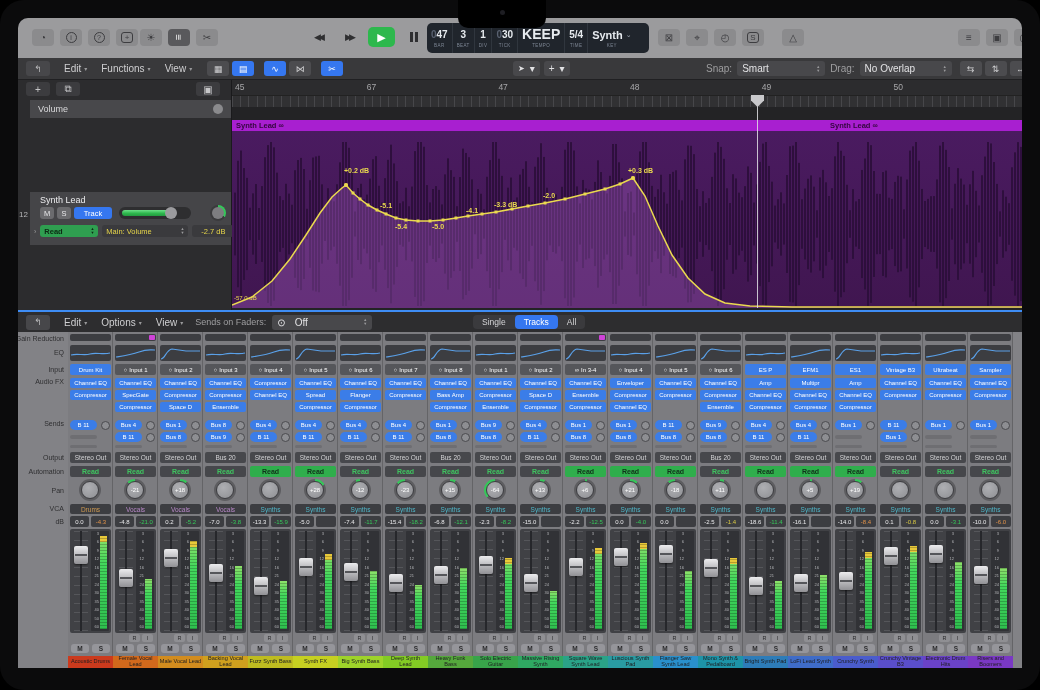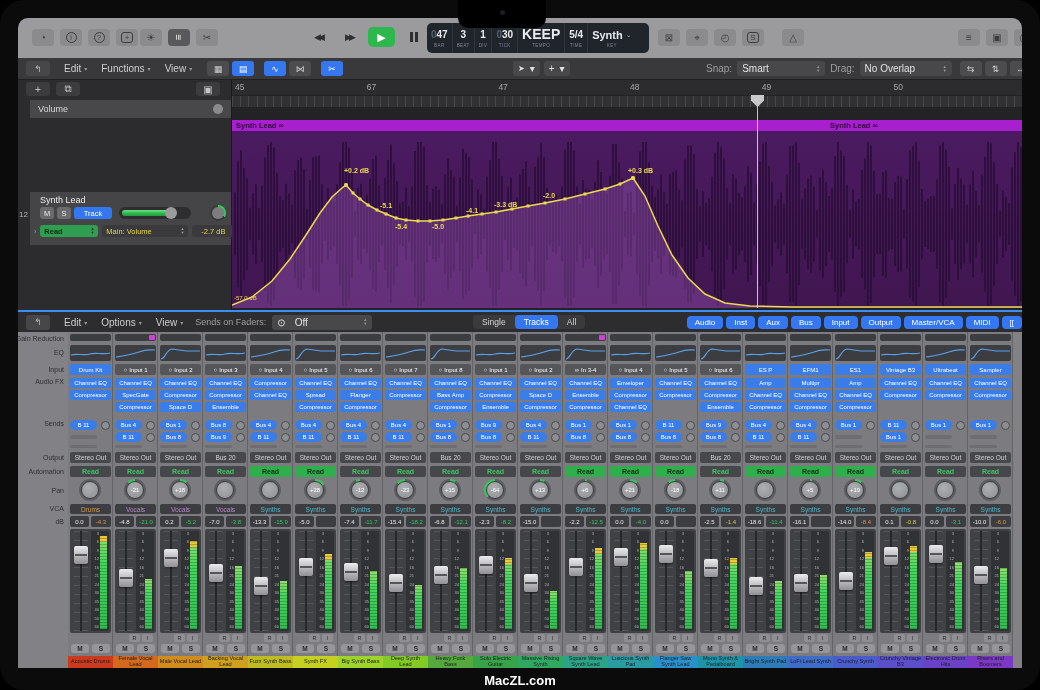--- a/index.html
+++ b/index.html
@@ -683,31 +683,20 @@
         <span class="stepper">
             <span>▲</span>
             <span>▼</span>
           </span>
       </div>
       <div class="seg" style="position:absolute;left:455px" id="mixviews">
           <div class="sg">Single</div>
           <div class="sg on">Tracks</div>
           <div class="sg">All</div>
         </div>
-      <div class="filters" id="mixfilters">
-          <div class="fchip">Audio</div>
-          <div class="fchip">Inst</div>
-          <div class="fchip">Aux</div>
-          <div class="fchip">Bus</div>
-          <div class="fchip">Input</div>
-          <div class="fchip">Output</div>
-          <div class="fchip">Master/VCA</div>
-          <div class="fchip">MIDI</div>
-          <div class="fchip">[[</div>
-        </div>
     </div>
 
     <div class="mixer">
       <div class="mlabels" id="mlabels">
           <div style="top: 3px;">Gain Reduction</div>
           <div style="top: 17px;">EQ</div>
           <div style="top: 34px;">Input</div>
           <div style="top: 46px;">Audio FX</div>
           <div style="top: 88px;">Sends</div>
           <div style="top: 122px;">Output</div>
@@ -2061,14 +2050,13 @@
             </div>
             <div class="nameplate" style="background: rgb(122, 56, 196);">Risers and Boomers</div>
           </div>
         </div>
     </div>
 
   </div>
   <div class="notch">
       <div class="cam"></div>
     </div>
-  <div class="watermark">MacZL.com</div>
 </div>
 
 </body></html>

